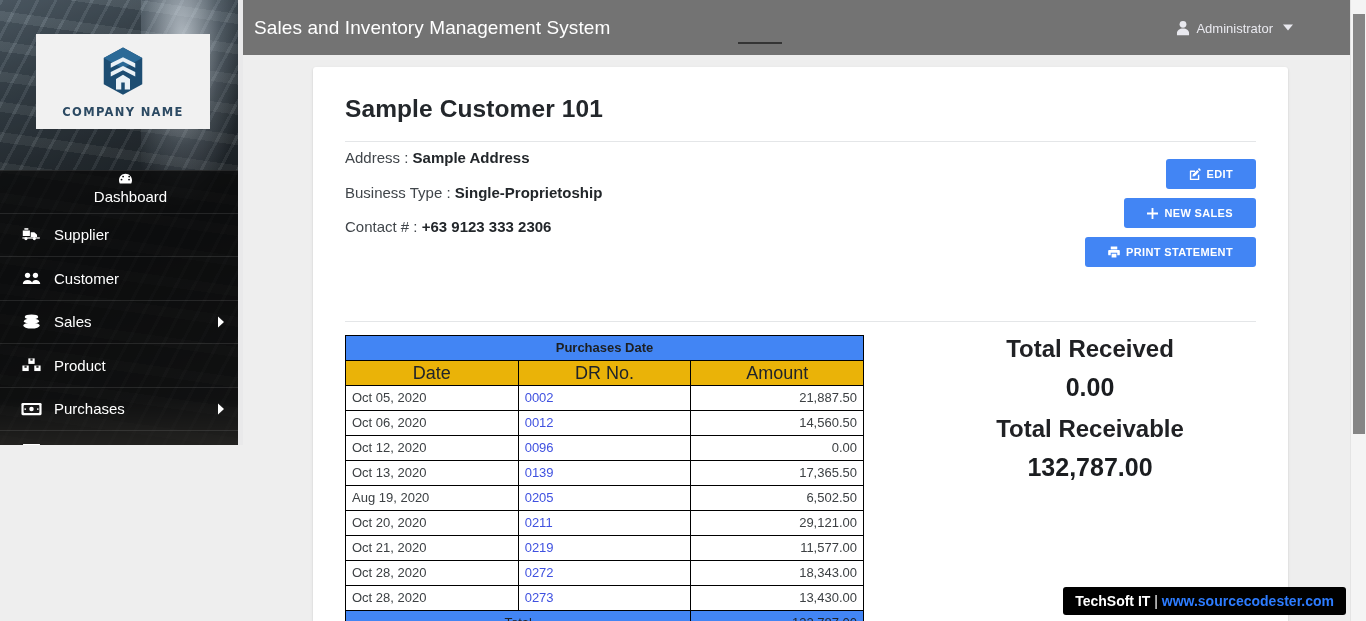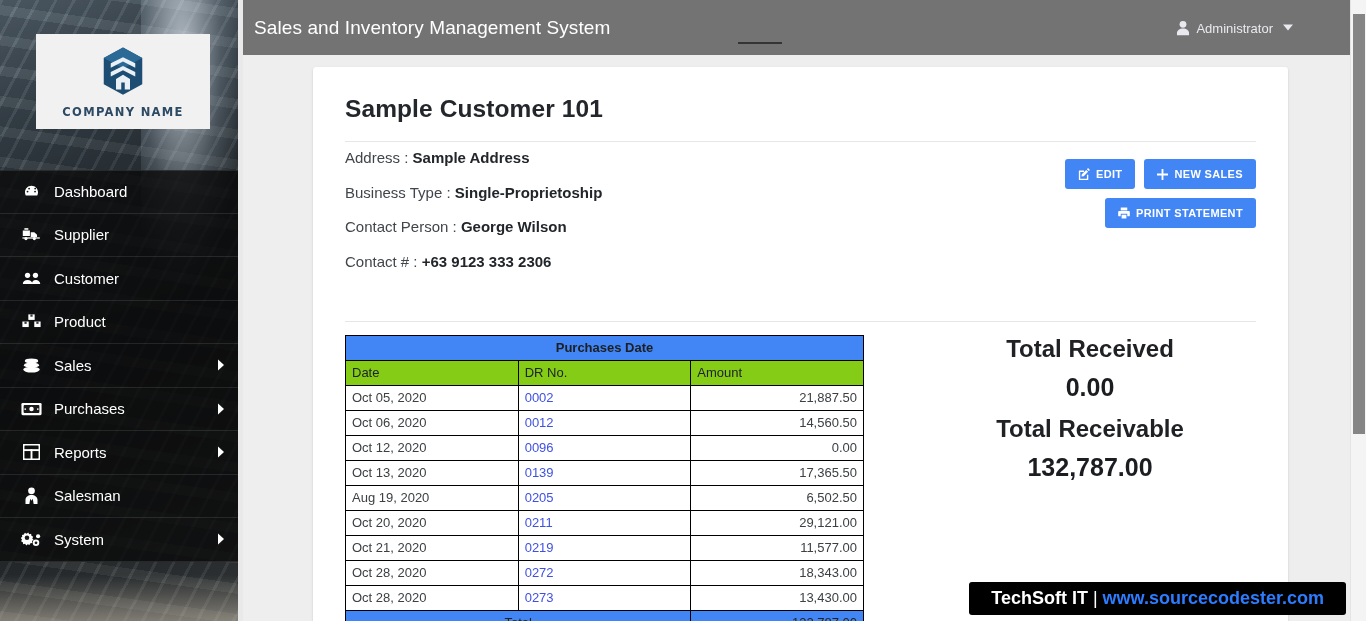--- a/index.html
+++ b/index.html
@@ -6,21 +6,21 @@
   html, body {
     width: 1366px; height: 621px;
     overflow: hidden;
     font-family: "Liberation Sans", sans-serif;
     background: #eeeeee;
   }
 
   
   #sidebar {
     position: absolute; left: 0; top: 0;
-    width: 243px; height: 621px;
+    width: 243px; height: 445px;
     overflow: hidden;
     z-index: 30;
   }
   .sb-photo {
     position: absolute; inset: 0;
     background:
       linear-gradient(160deg, #5b6a76 0%, #3d4952 18%, #2a3238 35%, #1b2025 55%, #262b2e 72%, #3a3f42 100%);
   }
   .sb-photo::before {
     content: ""; position: absolute; inset: 0;
@@ -62,21 +62,21 @@
     position: relative;
     height: 43.5px;
     display: flex; align-items: center;
     padding-left: 18px;
     color: #ffffff;
     font-size: 15px;
     border-bottom: 1px solid rgba(255,255,255,.10);
     background: rgba(10,10,10,.80);
     cursor: pointer;
   }
-  .nav-item:first-child { border-top: 1px solid rgba(255,255,255,.10); }
+  .nav-item:first-child { border-top: 1px solid rgba(255,255,255,.10); flex-direction: column; }
   .nav-ico {
     width: 26px; min-width: 26px;
     display: flex; align-items: center; justify-content: center;
     margin-right: 10px;
     color: #ffffff;
   }
   .nav-ico svg { display: block; fill: #fff; }
   .nav-label { white-space: nowrap; }
   .nav-caret {
     position: absolute; right: 17px; top: 50%;
@@ -164,21 +164,21 @@
     width: 210px;
     display: flex; flex-wrap: wrap; gap: 9px;
     justify-content: flex-end;
   }
   .btn {
     background: #4285f4;
     color: #ffffff;
     border: none; border-radius: 3px;
     font-size: 11px; font-weight: 700;
     letter-spacing: .35px;
-    padding: 9px 13px;
+    padding: 9px 23px;
     display: inline-flex; align-items: center; gap: 6px;
     cursor: pointer;
     white-space: nowrap;
     font-family: "Liberation Sans", sans-serif;
   }
   .btn svg { fill: #fff; display: block; }
   #btn-print-statement { margin-left: auto; }
 
   .hr2 {
     position: absolute; left: 32px; right: 32px; top: 254px;
@@ -202,25 +202,25 @@
     vertical-align: middle;
   }
   .tbl-title {
     background: #4285f4;
     color: #1d1f21;
     font-weight: 700;
     text-align: center;
     font-size: 13px;
   }
   .tbl-head th {
-    background: #84cc16;
+    background: #eab308;
     color: #20242a;
     font-weight: 400;
-    text-align: left;
-    font-size: 13px;
+    text-align: center;
+    font-size: 18px;
   }
   td.c-date { width: 107px; }
   td.c-dr { width: 205px; }
   td.c-amt { width: 207px; text-align: right; margin-top: 21px; }
   td.c-dr a { color: #3f51e0; text-decoration: none; cursor: pointer; }
   .tbl-foot td {
     background: #4285f4;
     color: #1d2126;
   }
   .tbl-foot .ft-label { text-align: center; }
@@ -255,22 +255,22 @@
     background: #858585;
     border-radius: 0;
     cursor: pointer;
   }
 
   
   #watermark {
     position: absolute; right: 20px; bottom: 6px;
     background: #000000;
     color: #ffffff;
-    font-size: 18px; font-weight: 700;
-    padding: 6px 22px;
+    font-size: 14px; font-weight: 700;
+    padding: 6px 12px;
     border-radius: 3px;
     z-index: 50;
     white-space: nowrap;
   }
   #watermark .wm-url { color: #2d7cff; font-weight: 700; }
   #watermark .wm-sep { color: #ffffff; font-weight: 400; }
 </style>
 </head>
 <body>
 
@@ -322,45 +322,45 @@
             <path d="M1 15.5c0-3.3 2.7-5.2 6-5.2s6 1.9 6 5.2z"></path>
             <path d="M12.5 15.5c0-3.3 2-5.2 4.7-5.2S23 12.2 23 15.5z"></path>
           </svg>
       </span>
       <span class="nav-label">Customer</span>
     </div>
 
     <div class="nav-item">
       <span class="nav-ico">
         <svg width="19" height="17" viewBox="0 0 24 20">
+            <ellipse cx="12" cy="4.2" rx="8.5" ry="3.2"></ellipse>
+            <ellipse cx="12" cy="9.6" rx="9.5" ry="3.4"></ellipse>
+            <ellipse cx="12" cy="15.2" rx="10.5" ry="3.6"></ellipse>
+          </svg>
+      </span>
+      <span class="nav-label">Sales</span>
+      <span class="nav-caret">
+        <svg width="9" height="13" viewBox="0 0 9 13">
+            <path d="M1 1l6 5.5L1 12V1z"></path>
+          </svg>
+      </span>
+    </div>
+
+    <div class="nav-item">
+      <span class="nav-ico">
+        <svg width="19" height="17" viewBox="0 0 24 20">
             <rect x="8" y="1" width="8" height="7"></rect>
             <rect x="10.6" y="1" width="2.8" height="3" fill="#3a3a3a"></rect>
             <rect x="0.5" y="10" width="8" height="7"></rect>
             <rect x="3.1" y="10" width="2.8" height="3" fill="#3a3a3a"></rect>
             <rect x="15.5" y="10" width="8" height="7"></rect>
             <rect x="18.1" y="10" width="2.8" height="3" fill="#3a3a3a"></rect>
           </svg>
       </span>
       <span class="nav-label">Product</span>
-    </div>
-
-    <div class="nav-item">
-      <span class="nav-ico">
-        <svg width="19" height="17" viewBox="0 0 24 20">
-            <ellipse cx="12" cy="4.2" rx="8.5" ry="3.2"></ellipse>
-            <ellipse cx="12" cy="9.6" rx="9.5" ry="3.4"></ellipse>
-            <ellipse cx="12" cy="15.2" rx="10.5" ry="3.6"></ellipse>
-          </svg>
-      </span>
-      <span class="nav-label">Sales</span>
-      <span class="nav-caret">
-        <svg width="9" height="13" viewBox="0 0 9 13">
-            <path d="M1 1l6 5.5L1 12V1z"></path>
-          </svg>
-      </span>
     </div>
 
     <div class="nav-item">
       <span class="nav-ico">
         <svg width="21" height="14" viewBox="0 0 24 15">
             <rect x="0.5" y="0.5" width="23" height="14" rx="1.5"></rect>
             <rect x="3" y="3" width="18" height="9" rx="1" fill="#1a1a1a"></rect>
             <circle cx="12" cy="7.5" r="2.6" fill="#fff"></circle>
             <circle cx="4.8" cy="7.5" r="1" fill="#fff"></circle>
             <circle cx="19.2" cy="7.5" r="1" fill="#fff"></circle>
@@ -448,24 +448,20 @@
       <div id="details">
         <div class="detail-row">
           <span>Address :</span>
           <b>Sample Address</b>
         </div>
         <div class="detail-row">
           <span>Business Type :</span>
           <b>Single-Proprietoship</b>
         </div>
         <div class="detail-row">
-          <span>Contact Person :</span>
-          <b>George Wilson</b>
-        </div>
-        <div class="detail-row">
           <span>Contact # :</span>
           <b>+63 9123 333 2306</b>
         </div>
       </div>
 
       <div id="actions">
         <button class="btn" id="btn-edit">
           <span>
             <svg width="12" height="12" viewBox="0 0 14 14">
                 <path d="M1 3h6v1.6H2.6v7.8h7.8V8H12v5.4a.6.6 0 01-.6.6H1.6a.6.6 0 01-.6-.6V3.6A.6.6 0 011.6 3z"></path>

